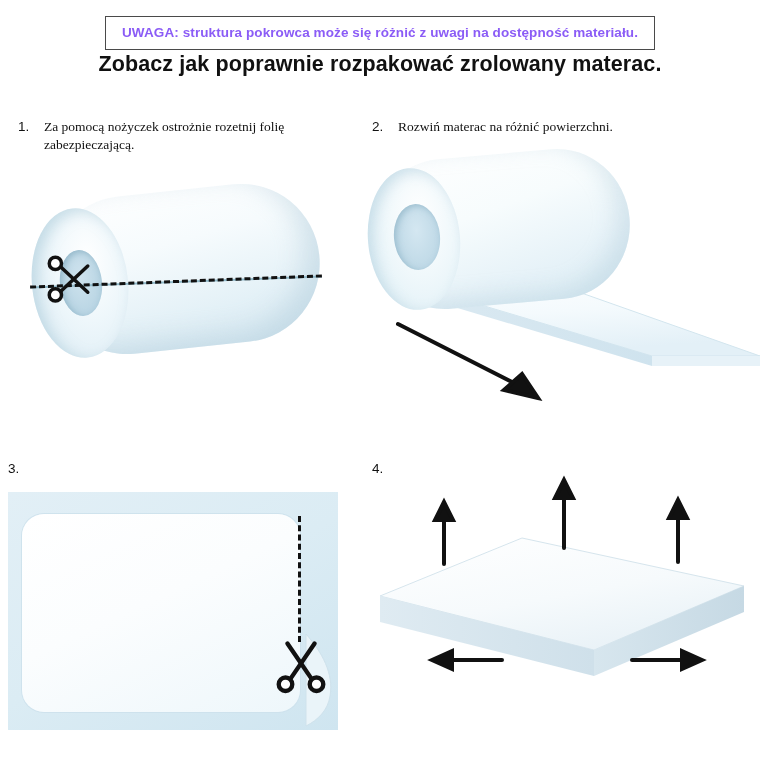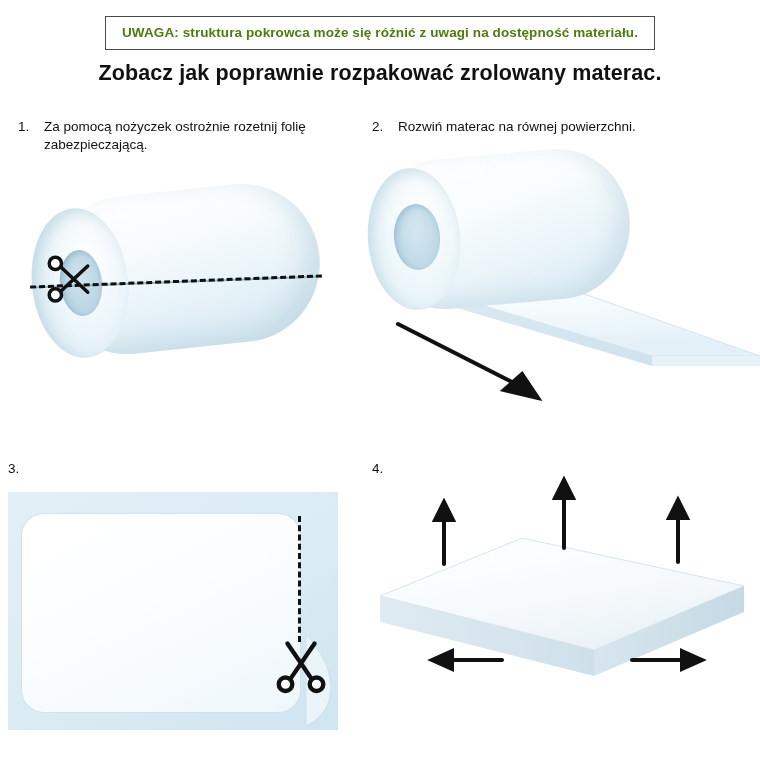--- a/index.html
+++ b/index.html
@@ -20,30 +20,30 @@
     display: flex;
     justify-content: center;
     padding-top: 16px;
   }
   .notice {
     border: 1px solid #4a4a4a;
     padding: 8px 16px 9px 16px;
     font-size: 13.5px;
     font-weight: bold;
     letter-spacing: 0.1px;
-    color: #4d7c0f;
+    color: #8b5cf6;
     background: #fff;
     white-space: nowrap;
   }
 
   .main-title {
     text-align: center;
     font-size: 21.5px;
     font-weight: bold;
-    margin-top: 11px;
+    margin-top: 2px;
     color: #111;
     letter-spacing: 0.1px;
   }
 
   .grid {
     position: absolute;
     top: 118px;
     left: 0;
     width: 760px;
     height: 642px;
@@ -59,20 +59,21 @@
     color: #111;
     line-height: 1.35;
   }
   .step-num {
     width: 26px;
     flex: 0 0 26px;
     font-size: 13.5px;
   }
   .step-text {
     max-width: 300px;
+    font-family: Liberation Serif, serif;
   }
 
   
   #step1 { left: 18px; top: 0px; width: 350px; }
   #step2 { left: 372px; top: 0px; width: 370px; }
   #step3 { left: 8px;  top: 342px; width: 350px; }
   #step4 { left: 372px; top: 342px; width: 370px; }
 
   .art {
     position: relative;
@@ -236,21 +237,21 @@
             <circle cx="13" cy="49" r="7" fill="#fff"></circle>
           </g>
         </svg>
       </div>
     </div>
   </div>
 
   <div class="step" id="step2">
     <div class="step-head">
       <div class="step-num">2.</div>
-      <div class="step-text">Rozwiń materac na równej powierzchni.</div>
+      <div class="step-text">Rozwiń materac na różnić powierzchni.</div>
     </div>
     <div class="art unroll-wrap">
       <div class="sheet">
         <svg viewBox="0 0 360 140" width="360" height="140">
           <defs>
             <linearGradient id="sheetGrad" x1="0" y1="0" x2="0.3" y2="1">
               <stop offset="0%" stop-color="#ffffff"></stop>
               <stop offset="55%" stop-color="#f4fafd"></stop>
               <stop offset="100%" stop-color="#e3f0f7"></stop>
             </linearGradient>

